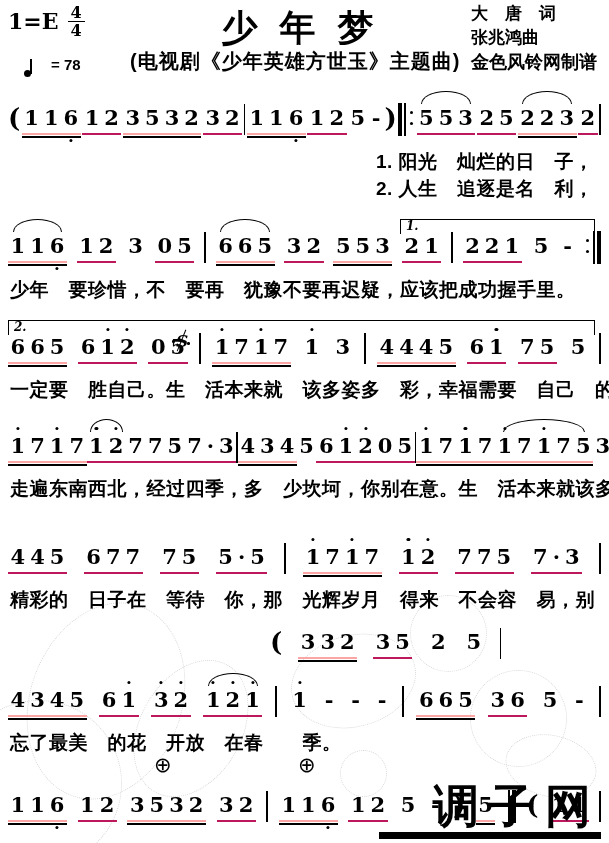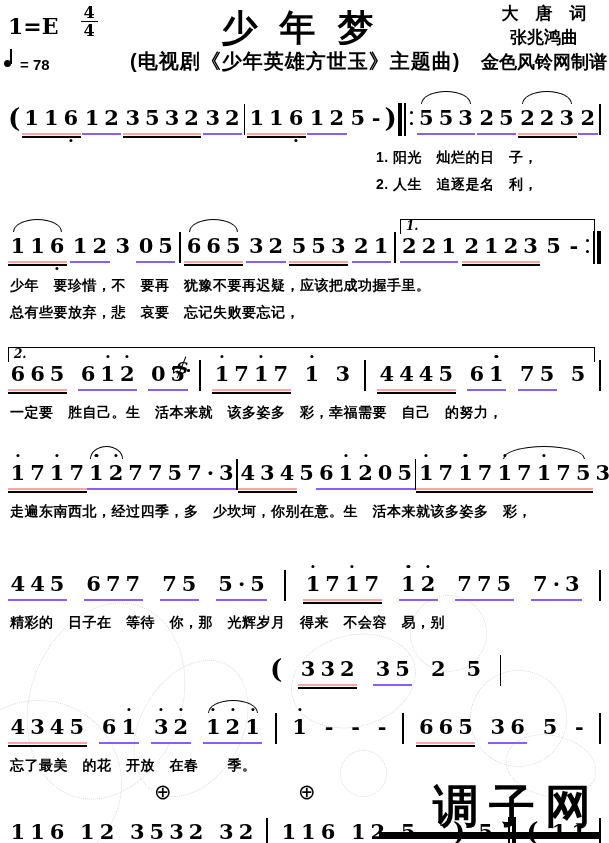--- a/index.html
+++ b/index.html
@@ -3,43 +3,43 @@
 <meta charset="utf-8">
 <style>
   html,body{margin:0;padding:0;}
   body{
     width:609px;height:843px;overflow:hidden;position:relative;
     background:#ffffff;color:#000;
     font-family:"Liberation Sans","DejaVu Sans",sans-serif;
   }
   
   .header{position:relative;height:90px;z-index:2;}
-  .keysig{position:absolute;left:8px;top:8px;display:flex;align-items:flex-end;gap:22px;
+  .keysig{position:absolute;left:8px;top:8px;display:flex;align-items:flex-start;gap:9px;
           font-weight:700;font-size:22px;font-family:"DejaVu Serif",serif;}
   .frac{display:inline-flex;flex-direction:column;align-items:center;font-size:16px;line-height:17px;margin-top:-4px;}
   .frac i{font-style:normal;font-weight:700;padding:0 3px;}
   .frac i:first-child{border-bottom:1.6px solid #000;}
   .title{position:absolute;left:50%;top:0;transform:translateX(-50%);margin:4px;
          font-size:36px;letter-spacing:22px;font-weight:800;white-space:nowrap;}
-  .credits{position:absolute;right:2px;top:2px;text-align:center;font-size:17px;font-weight:700;line-height:24px;font-family:Liberation Serif, serif;}
+  .credits{position:absolute;right:12px;top:2px;text-align:left;font-size:17px;font-weight:700;line-height:24px;font-family:Liberation Serif, serif;}
   .credits .small{font-size:18px;}
-  .tempo{position:absolute;left:4px;top:56px;font-size:15px;font-weight:700;display:flex;align-items:flex-start;gap:9px;}
+  .tempo{position:absolute;left:24px;top:56px;font-size:15px;font-weight:700;display:flex;align-items:flex-end;gap:20px;}
   .qnote{display:inline-block;width:7px;height:7px;background:#000;border-radius:50%;position:relative;top:4px;}
   .qnote::after{content:"";position:absolute;right:-1px;bottom:3px;width:1.6px;height:15px;background:#000;}
   .subtitle{position:absolute;left:130px;top:48px;font-size:20px;font-weight:700;letter-spacing:1px;white-space:nowrap;}
   
   #score{position:relative;z-index:1;padding:0 8px;}
   .line{position:relative;}
   .notes{display:flex;justify-content:space-between;align-items:flex-start;
          padding:16px 0 13px 0;
          font-family:"DejaVu Serif","Liberation Serif",serif;font-weight:700;font-size:21px;line-height:24px;}
   .notes.flow{justify-content:flex-start;gap:16px;}
   .has-volta .notes{margin-top:15px;}
   .grp{position:relative;white-space:nowrap;padding-bottom:3px;}
-  .grp.u1{border-bottom:2px solid #8b5cf6;}
+  .grp.u1{border-bottom:2px solid #be185d;}
   .grp.u2{border-bottom:2px solid #fca5a5;}
   .grp.u2::after{content:"";position:absolute;left:0;right:0;bottom:-5px;height:2px;background:#000;}
   .grp.arc::before{content:"";position:absolute;top:-15px;left:8%;right:8%;height:12px;
                    border:1.6px solid #000;border-bottom:none;border-radius:50% 50% 0 0/100% 100% 0 0;}
   .ch{position:relative;display:inline-block;padding:0 2.5px;}
   .ch.hi::before{content:"";position:absolute;top:-7px;left:50%;transform:translateX(-50%);
                  width:3.2px;height:3.2px;border-radius:50%;background:#000;}
   .ch.lo::after{content:"";position:absolute;bottom:-12px;left:50%;transform:translateX(-50%);
                 width:3.2px;height:3.2px;border-radius:50%;background:#000;}
   .bar{width:1.8px;height:31px;background:#000;margin-top:-2px;flex:none;}
@@ -54,21 +54,21 @@
   .volta{position:absolute;top:1px;right:6px;height:14px;
          border-top:1.6px solid #000;border-left:1.6px solid #000;border-right:1.6px solid #000;}
   .volta-label{position:absolute;left:5px;top:0;font-size:12px;font-style:italic;
                font-family:"DejaVu Serif",serif;font-weight:700;line-height:13px;}
   .segno{position:absolute;top:13px;font-family:"DejaVu Serif",serif;font-style:italic;font-weight:700;
          font-size:17px;line-height:18px;}
   .segno::after{content:"";position:absolute;left:5px;top:-3px;width:1.4px;height:23px;background:#000;
                 transform:rotate(22deg);}
   .segno::before{content:"";position:absolute;left:-4px;top:8px;width:2.6px;height:2.6px;border-radius:50%;
                  background:#000;box-shadow:15px 2px 0 #000;}
-  .lyric-row{position:relative;height:27px;font-size:14px;font-weight:700;}
+  .lyric-row{position:relative;height:27px;font-size:19px;font-weight:700;}
   .lyric{position:absolute;top:0;white-space:pre;letter-spacing:0.5px;}
   .coda-row{position:relative;height:20px;}
   .coda{position:absolute;top:-2px;font-size:21px;line-height:20px;font-family:"DejaVu Sans",sans-serif;}
   
   .logo{position:absolute;right:8px;bottom:2px;width:222px;text-align:right;z-index:3;}
   .logo-cn{font-size:46px;font-weight:900;letter-spacing:10px;line-height:50px;white-space:nowrap;}
   .logo-bar{height:7px;background:#000;margin:1px 0 2px 0;}
   .logo-url{font-size:28px;font-weight:800;letter-spacing:0px;line-height:30px;white-space:nowrap;}
   
   .wm{position:absolute;z-index:0;pointer-events:none;}
@@ -150,34 +150,30 @@
         <span class="grp u1"><span class="ch">1</span><span class="ch">2</span></span>
         <span class="grp"><span class="ch">3</span></span>
         <span class="grp u1"><span class="ch">0</span><span class="ch">5</span></span>
         <span class="bar"></span>
         <span class="grp u2 arc"><span class="ch">6</span><span class="ch">6</span><span class="ch">5</span></span>
         <span class="grp u1"><span class="ch">3</span><span class="ch">2</span></span>
         <span class="grp u2"><span class="ch">5</span><span class="ch">5</span><span class="ch">3</span></span>
         <span class="grp u1"><span class="ch">2</span><span class="ch">1</span></span>
         <span class="bar"></span>
         <span class="grp u1"><span class="ch">2</span><span class="ch">2</span><span class="ch">1</span></span>
-        <span class="grp u2"><span class="ch">2</span><span class="ch">1</span><span class="ch">2</span><span class="ch">3</span></span>
         <span class="grp"><span class="ch">5</span></span>
         <span class="grp"><span class="ch">-</span></span>
         <span class="rpt">
           <i class="dd"></i>
           <i class="tn"></i>
           <i class="tk"></i>
         </span>
       </div>
       <div class="lyric-row">
         <span class="lyric" style="left: 2px;">少年　要珍惜，不　要再　犹豫不要再迟疑，应该把成功握手里。</span>
-      </div>
-      <div class="lyric-row">
-        <span class="lyric" style="left: 2px;">总有些要放弃，悲　哀要　忘记失败要忘记，</span>
       </div>
     </div>
     <div class="line has-volta" style="margin-top: 8px;">
       <div class="volta" style="left: 0px;">
         <span class="volta-label">2.</span>
       </div>
       <span class="segno" style="left: 168px;">S</span>
       <div class="notes">
         <span class="grp u2"><span class="ch">6</span><span class="ch">6</span><span class="ch">5</span></span>
         <span class="grp u1"><span class="ch">6</span><span class="ch hi">1</span><span class="ch hi">2</span></span>

